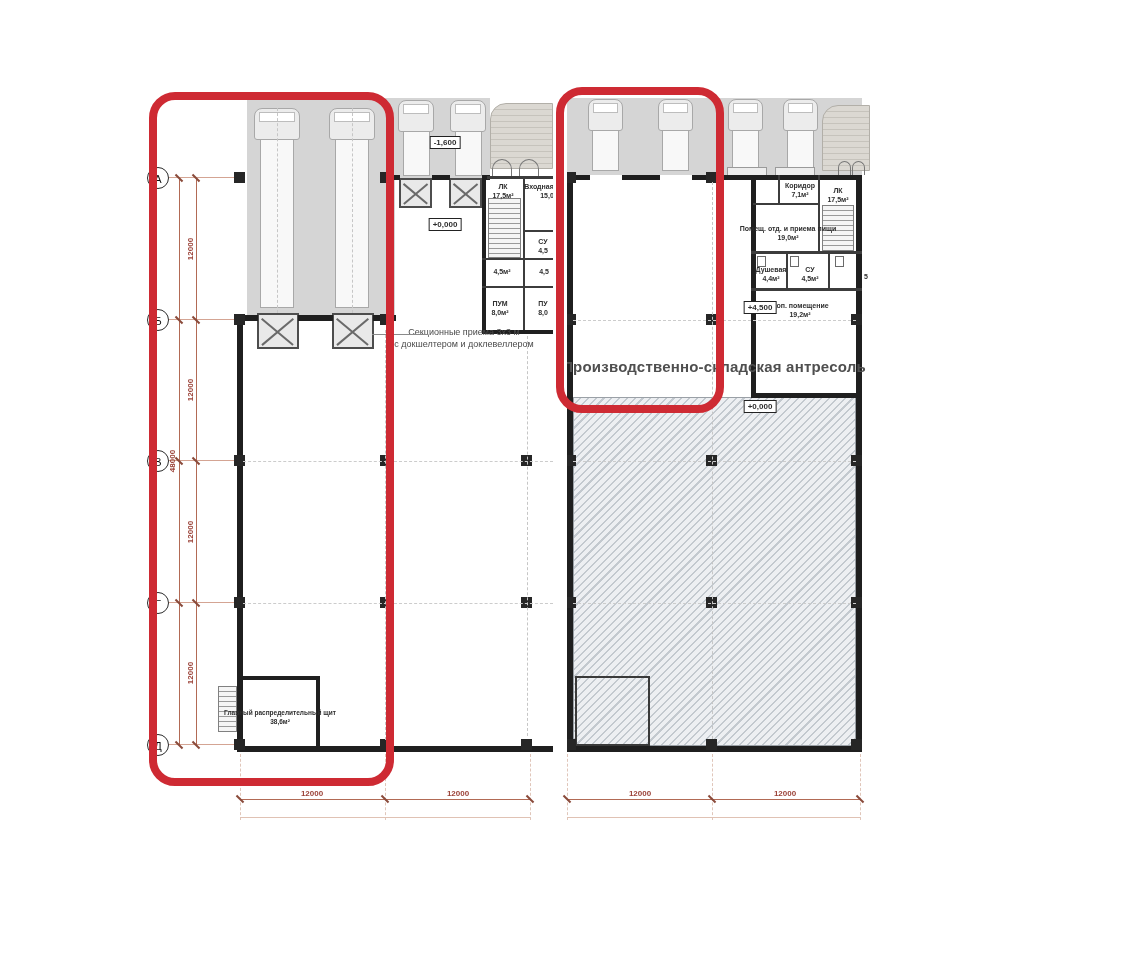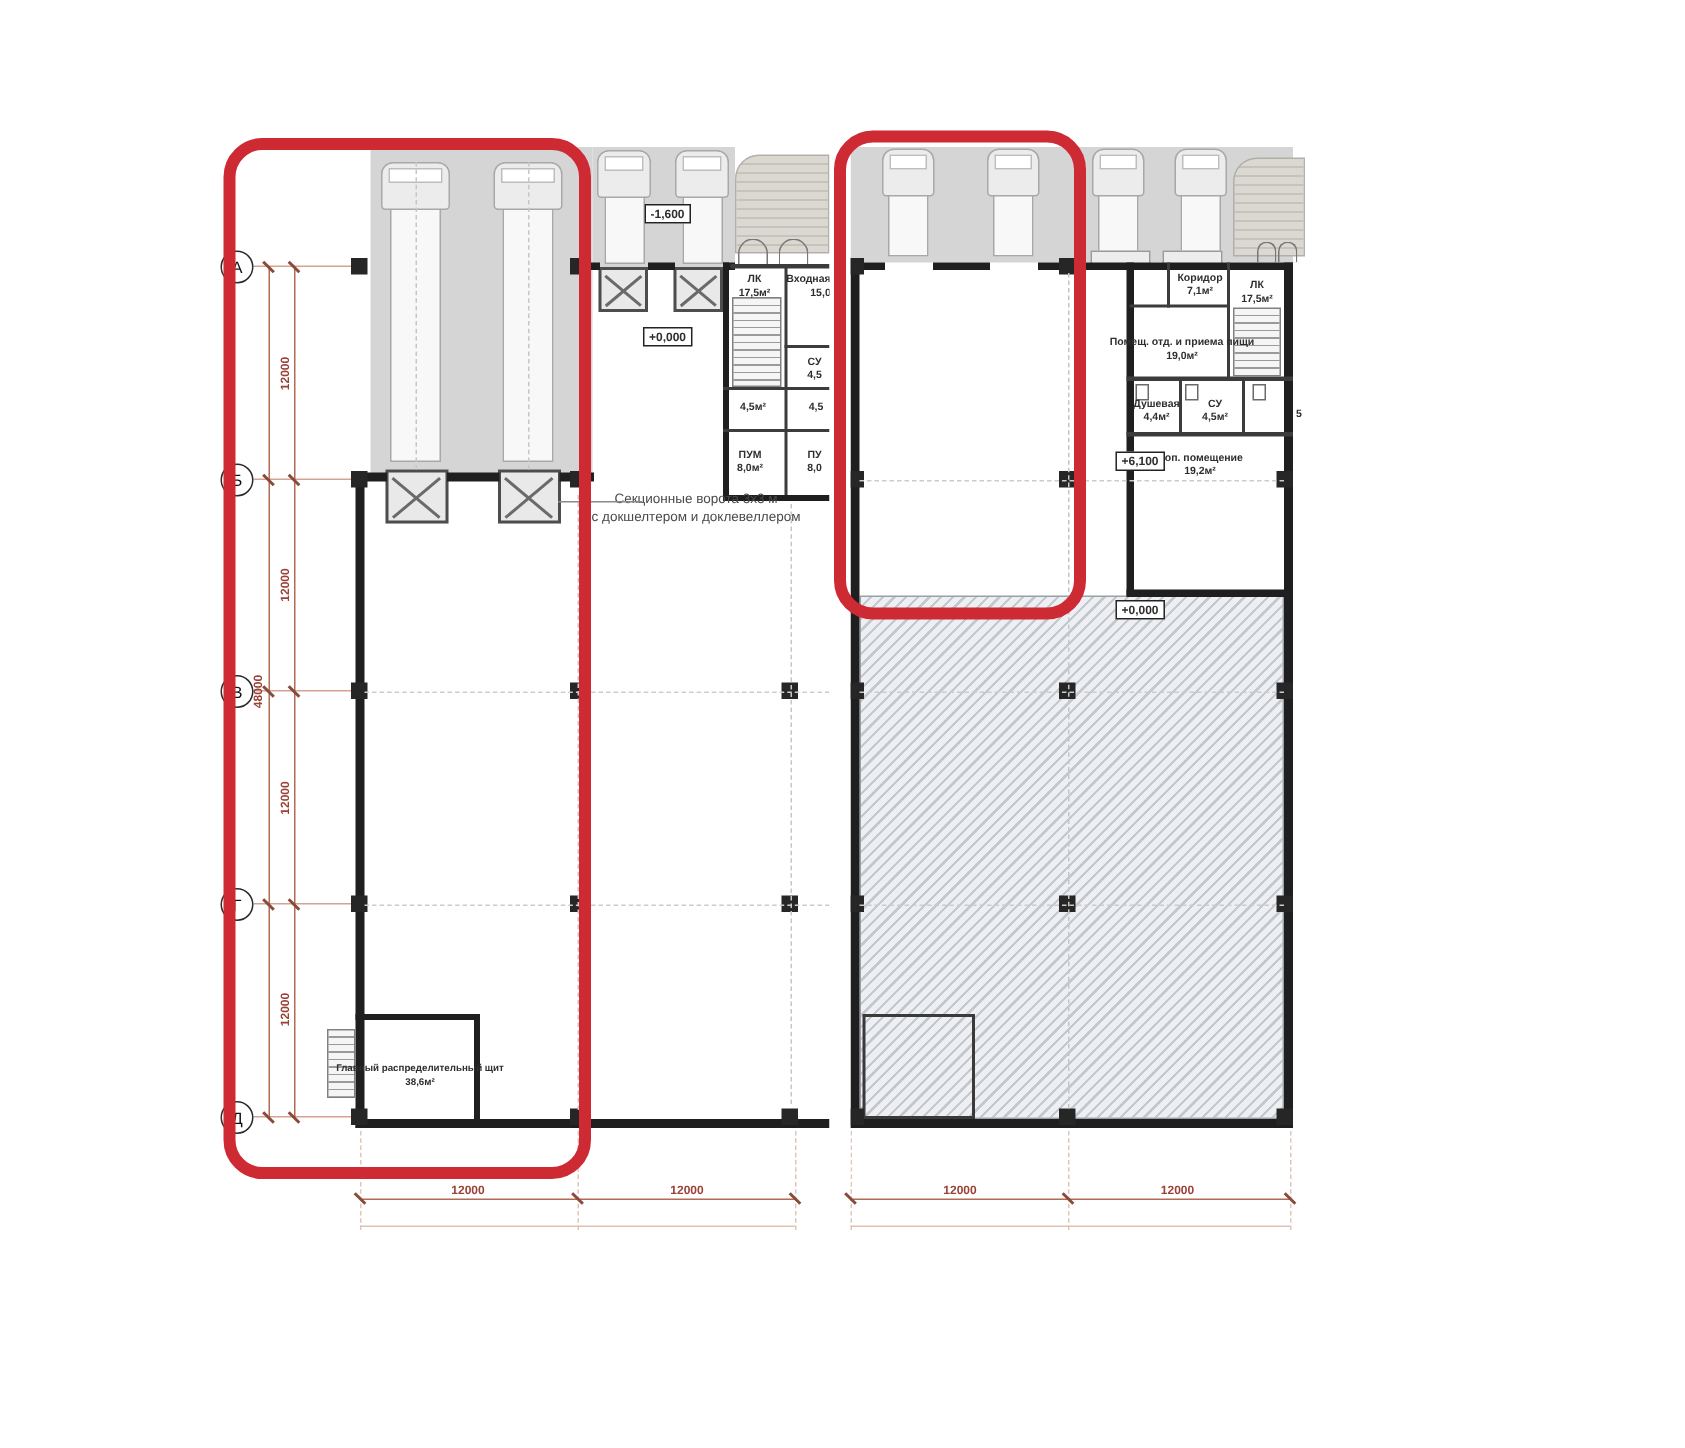--- a/index.html
+++ b/index.html
@@ -205,21 +205,21 @@
   <div class="rm" style="left:543px;top:237px;">СУ</div>
   <div class="rm" style="left:543px;top:246px;">4,5</div>
   <div class="rm" style="left:502px;top:267px;">4,5м²</div>
   <div class="rm" style="left:544px;top:267px;">4,5</div>
   <div class="rm" style="left:500px;top:299px;">ПУМ</div>
   <div class="rm" style="left:500px;top:308px;">8,0м²</div>
   <div class="rm" style="left:543px;top:299px;">ПУ</div>
   <div class="rm" style="left:543px;top:308px;">8,0</div>
   <div class="rml" style="left:280px;top:709px;">Главный распределительный щит</div>
   <div class="rml" style="left:280px;top:718px;">38,6м²</div>
-  <div class="note" style="left:464px;top:327px;">Секционные ворота 3х3 м</div>
+  <div class="note" style="left:464px;top:327px;">Секционные приема 3х3 м</div>
   <div class="note" style="left:464px;top:339px;">с докшелтером и доклевеллером</div>
   <div class="leader" style="left:372px;top:334px;width:56px;"></div>
   <div class="badge" style="left:445px;top:136px;">-1,600</div>
   <div class="badge" style="left:445px;top:218px;">+0,000</div>
 
   <div class="hatch" style="left:573px;top:397px;width:283px;height:349px;"></div>
   <div class="roomoutline" style="left:575px;top:676px;width:75px;height:70px;"></div>
 
   <div class="wall" style="left:567px;top:175px;width:6px;height:577px;"></div>
   <div class="wall" style="left:567px;top:175px;width:23px;height:5px;"></div>
@@ -271,22 +271,23 @@
   <div class="rm" style="left:838px;top:195px;">17,5м²</div>
   <div class="rm" style="left:788px;top:224px;">Помещ. отд. и приема пищи</div>
   <div class="rm" style="left:788px;top:233px;">19,0м²</div>
   <div class="rm" style="left:771px;top:265px;">Душевая</div>
   <div class="rm" style="left:771px;top:274px;">4,4м²</div>
   <div class="rm" style="left:810px;top:265px;">СУ</div>
   <div class="rm" style="left:810px;top:274px;">4,5м²</div>
   <div class="rm" style="left:866px;top:272px;">5</div>
   <div class="rm" style="left:800px;top:301px;">Доп. помещение</div>
   <div class="rm" style="left:800px;top:310px;">19,2м²</div>
-  <div class="badge" style="left:760px;top:301px;">+6,100</div>
+  <div class="badge" style="left:760px;top:301px;">+4,500</div>
   <div class="badge" style="left:760px;top:400px;">+0,000</div>
+  <div class="big" style="left:714px;top:358px;">Производственно-складская антресоль</div>
 
   <div class="extd" style="left:240px;top:754px;height:66px;"></div>
   <div class="extd" style="left:385px;top:754px;height:66px;"></div>
   <div class="extd" style="left:530px;top:754px;height:66px;"></div>
   <div class="extd" style="left:567px;top:754px;height:66px;"></div>
   <div class="extd" style="left:712px;top:754px;height:66px;"></div>
   <div class="extd" style="left:860px;top:754px;height:66px;"></div>
   <div class="dimh" style="left:240px;top:799px;width:290px;"></div>
   <div class="dimh" style="left:567px;top:799px;width:293px;"></div>
   <div class="dimh2" style="left:240px;top:817px;width:290px;"></div>

